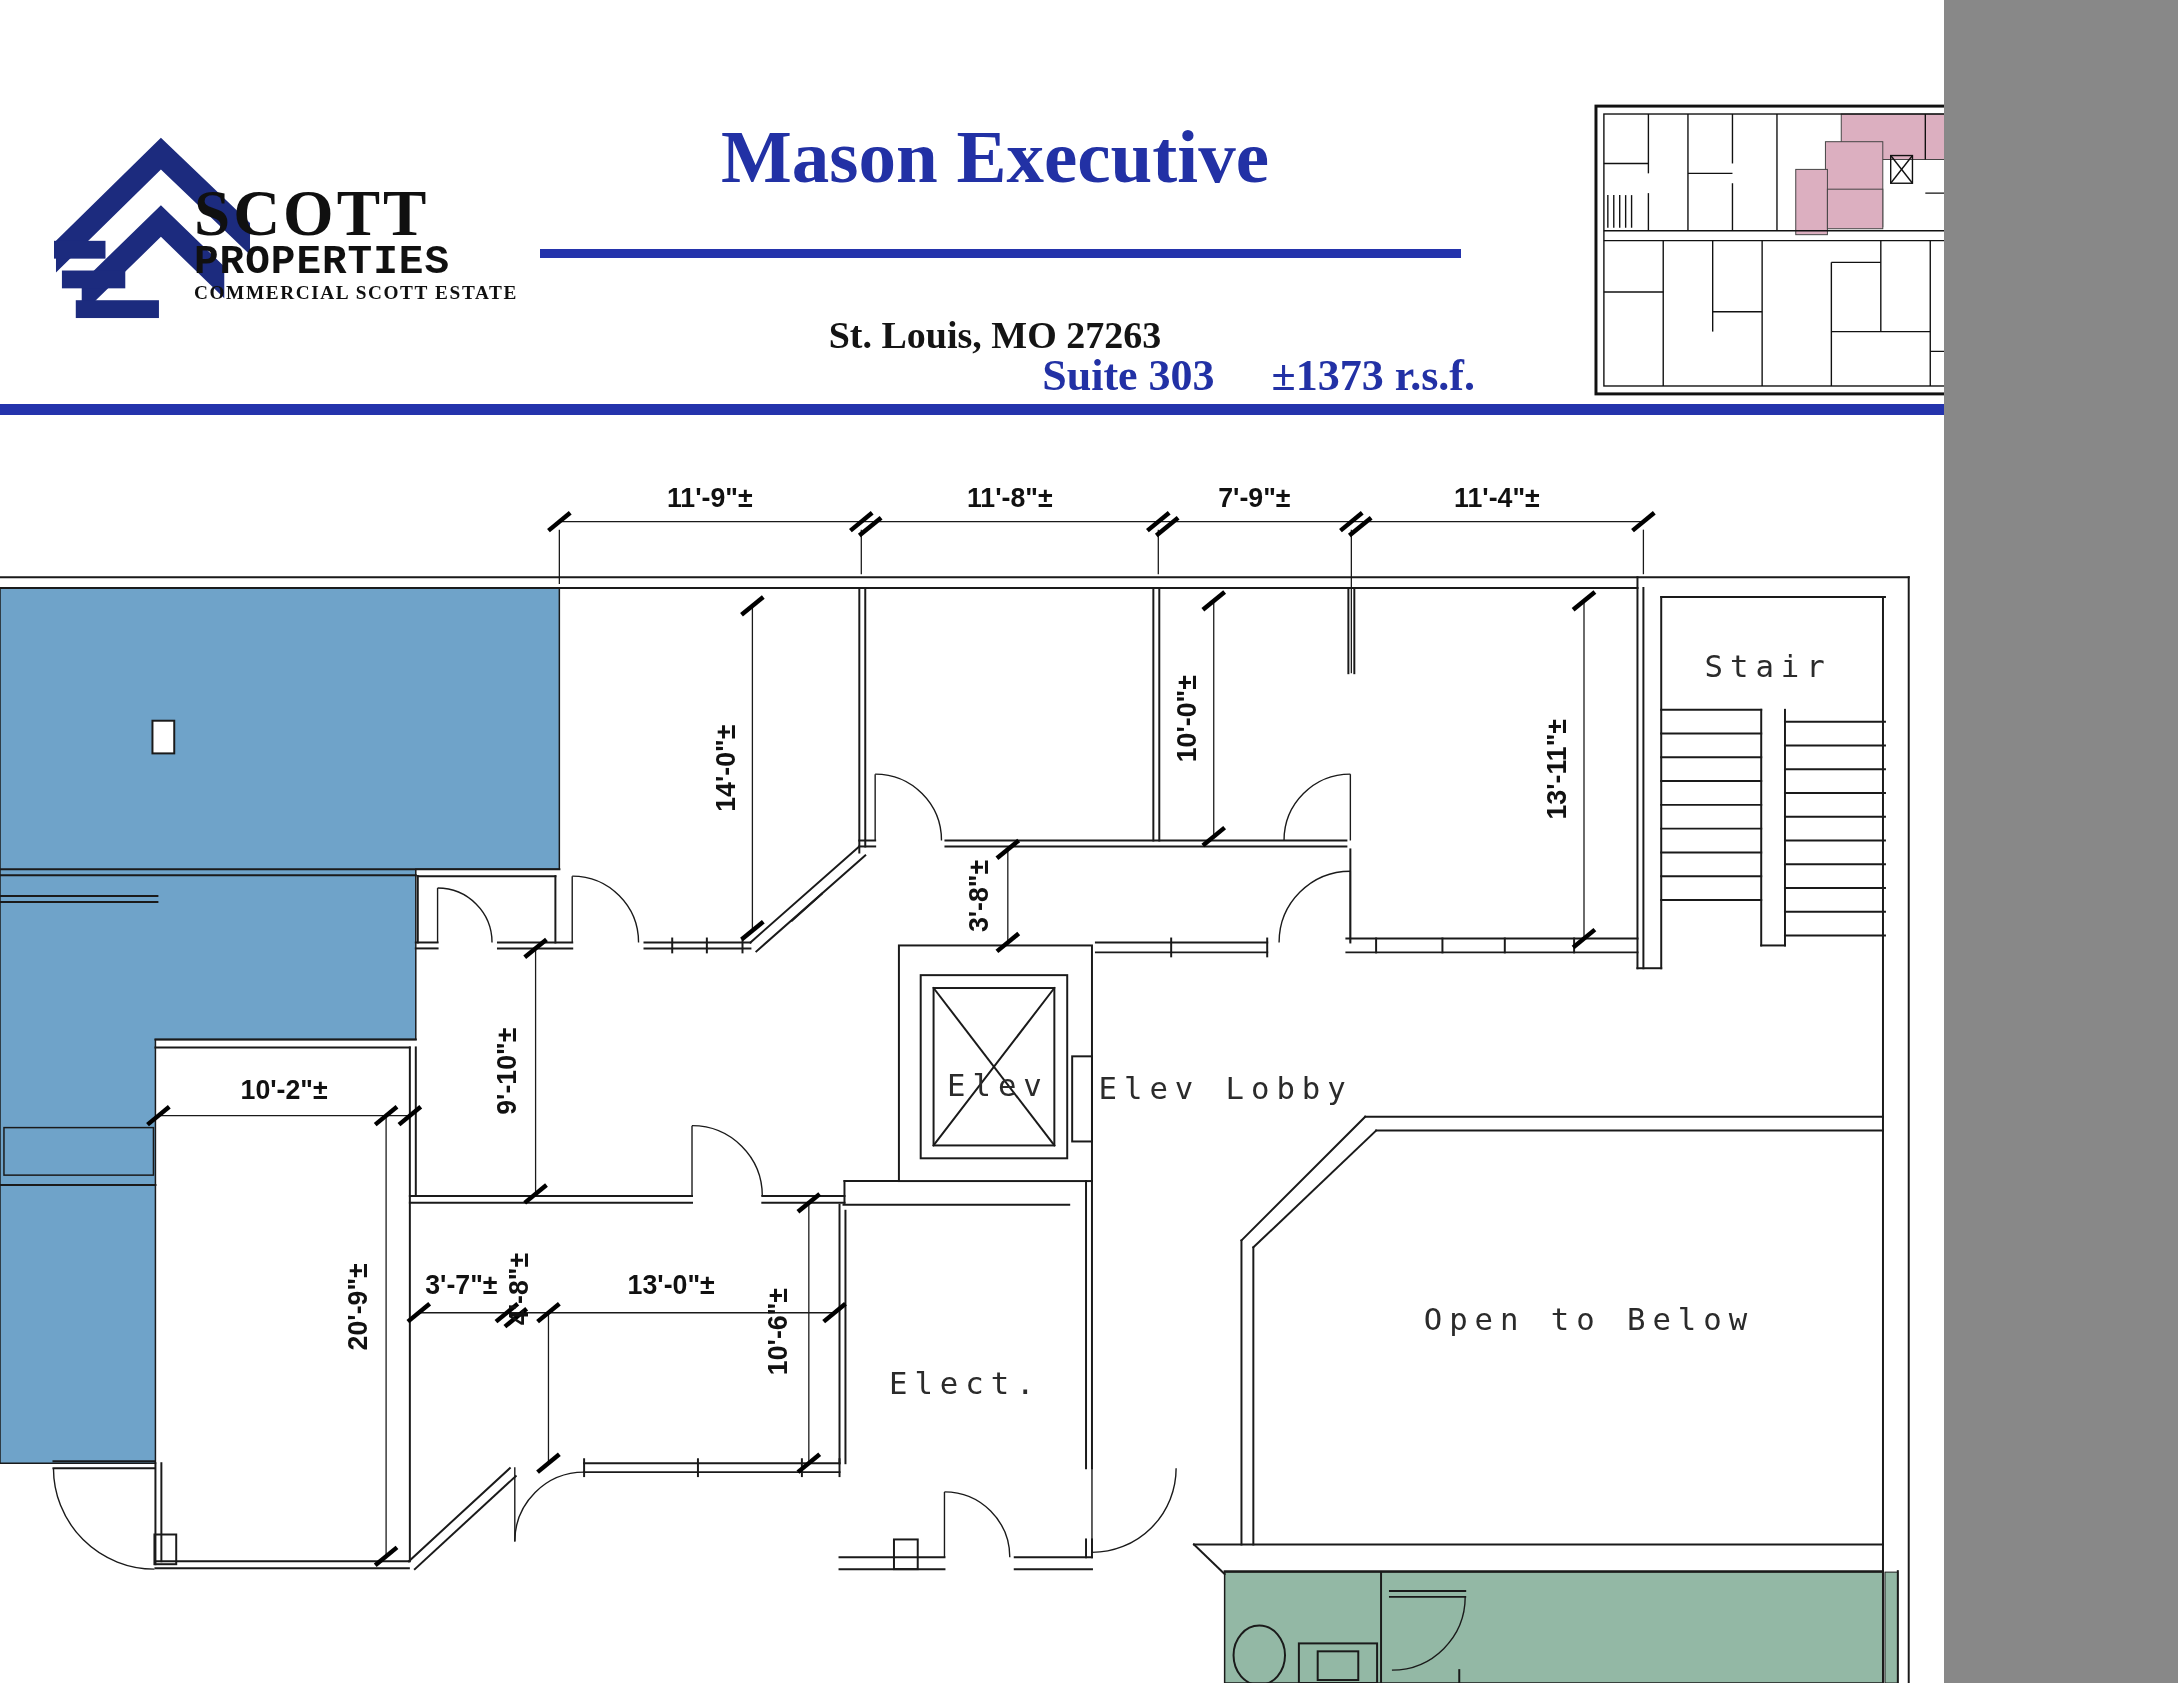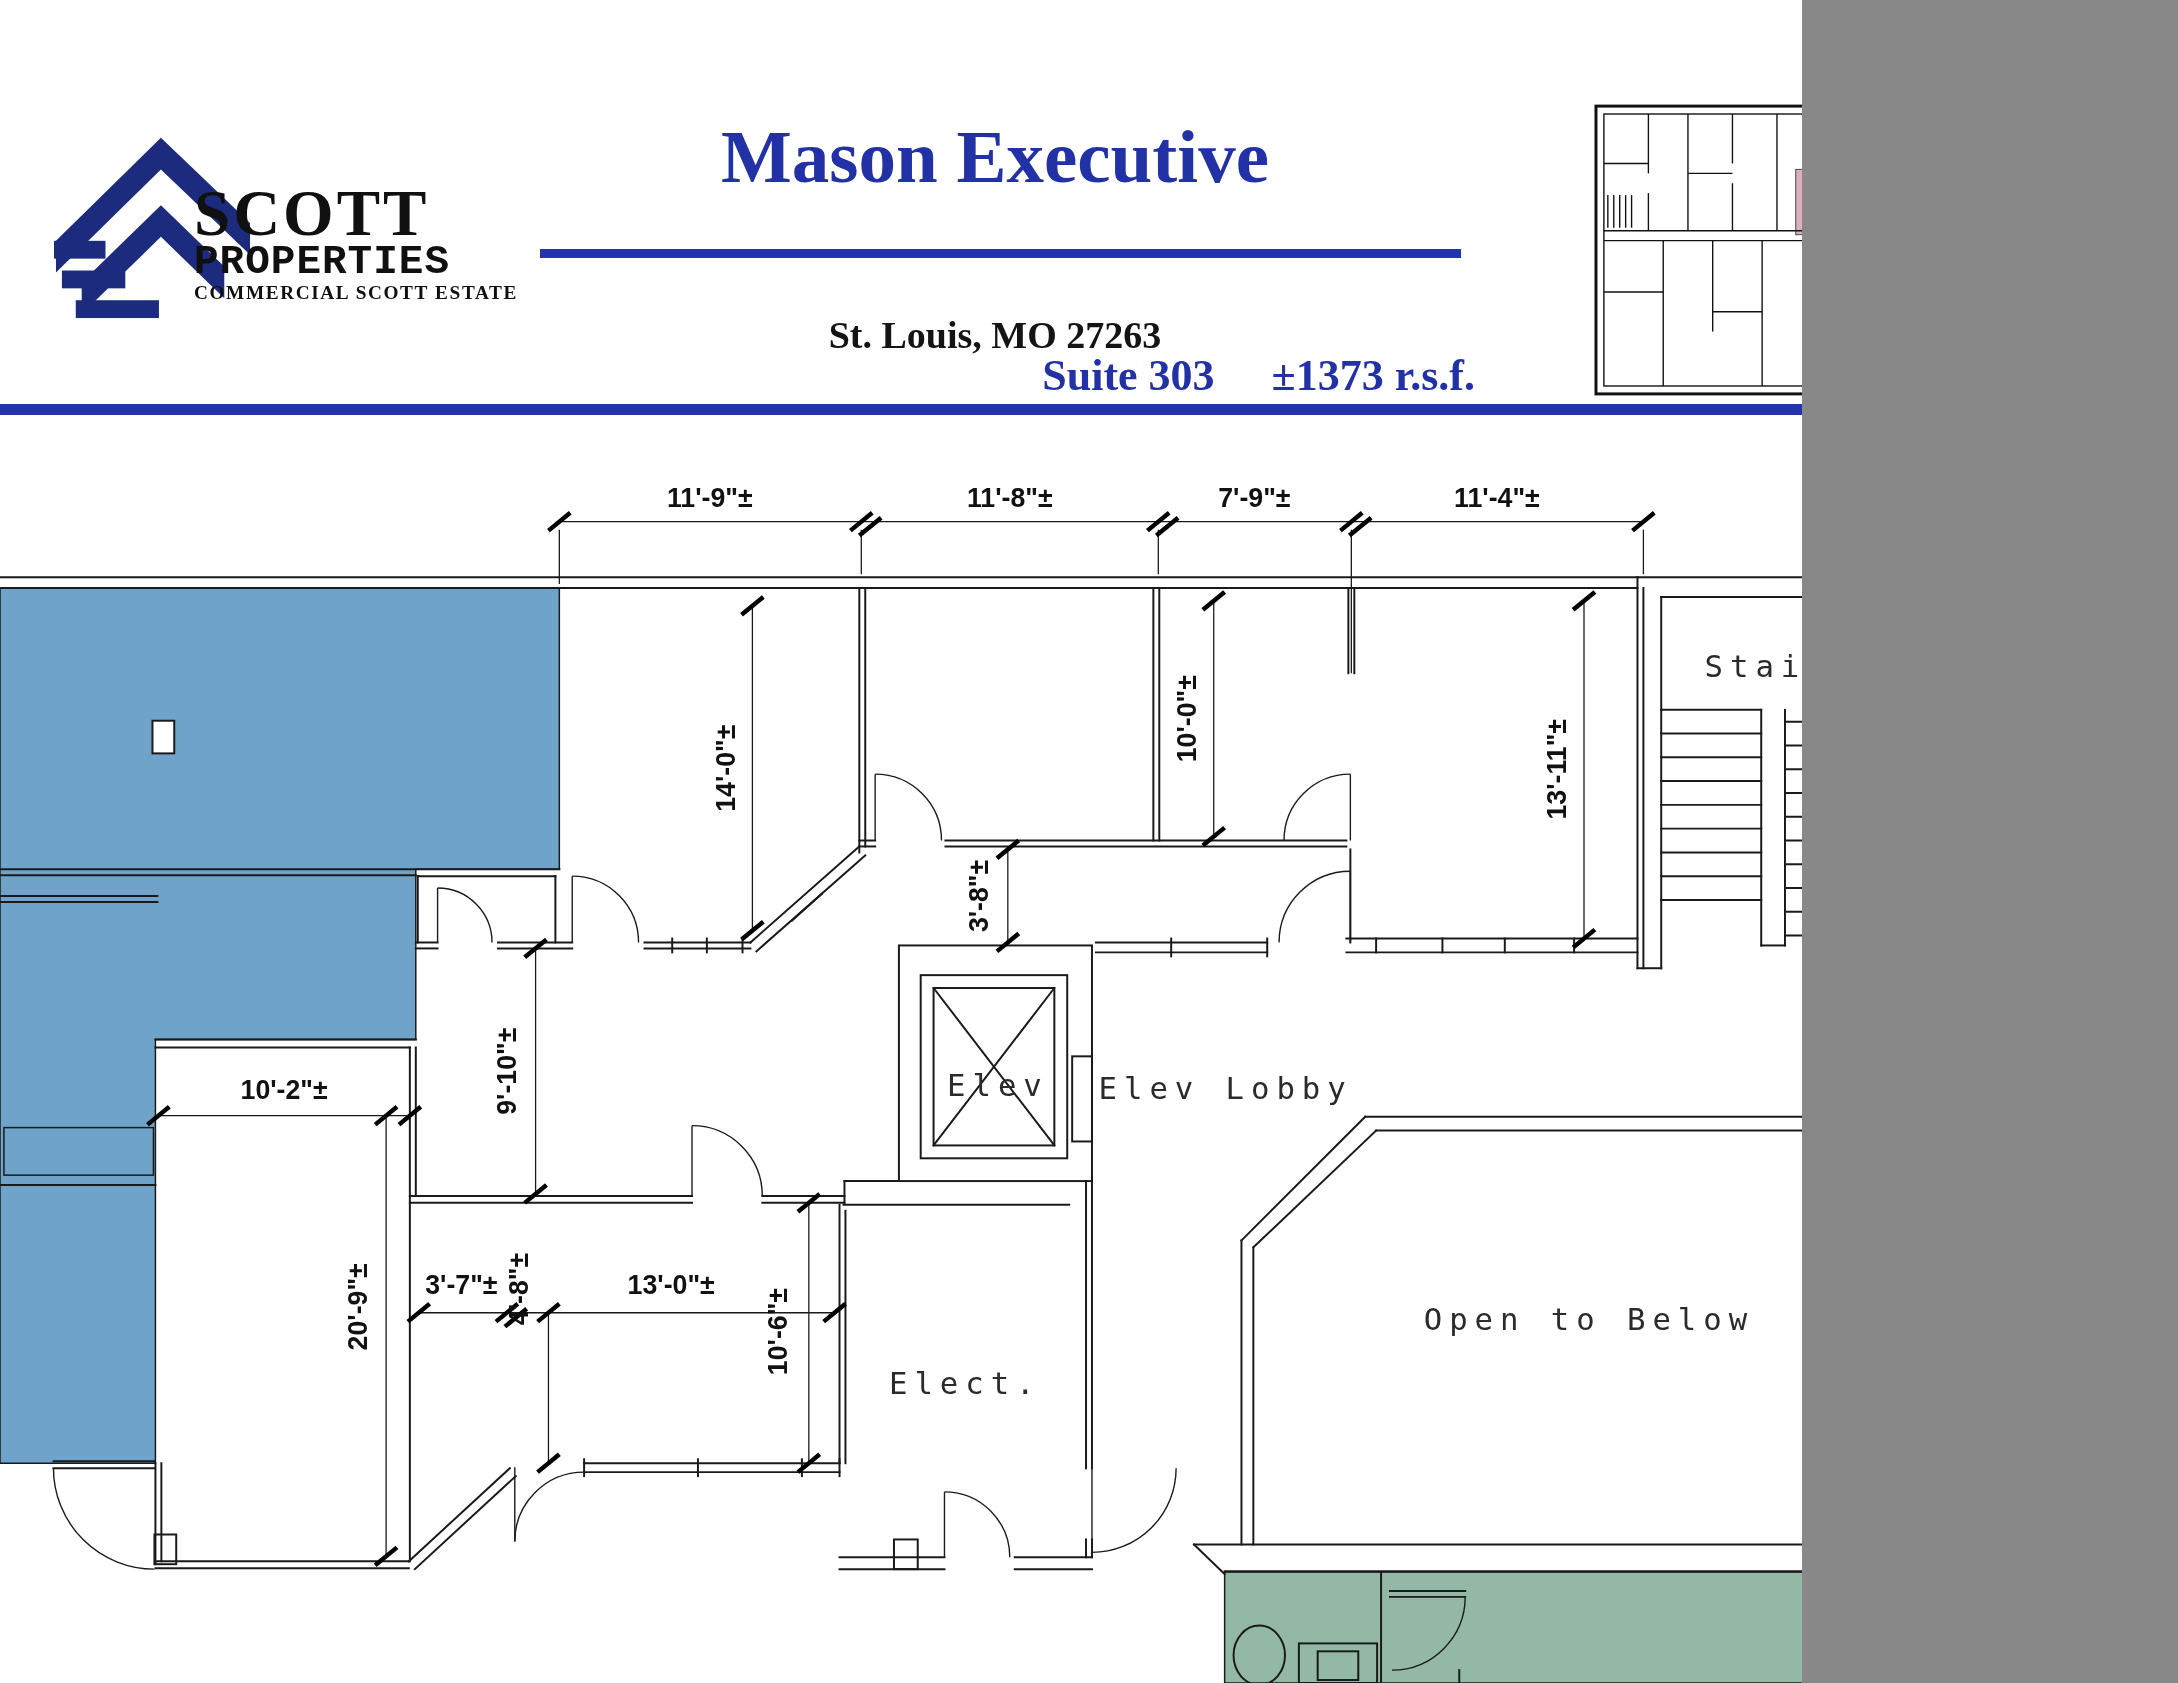--- a/index.html
+++ b/index.html
@@ -1,16 +1,16 @@
 <!DOCTYPE html>
 <html><head>
 <meta charset="utf-8">
 <style>
   html,body{margin:0;padding:0;background:#888;}
-  .page{position:relative;width:1802px;height:1683px;background:#ffffff;overflow:hidden;
+  .page{position:relative;width:1944px;height:1683px;background:#ffffff;overflow:hidden;
         font-family:"Liberation Serif",serif;}
   .abs{position:absolute;}
   
   .logo-text{position:absolute;left:194px;top:184px;width:337px;}
   .logo-name{font-weight:bold;font-size:65px;letter-spacing:3px;color:#101010;line-height:59px;}
   .logo-sub{font-weight:bold;font-size:41px;letter-spacing:1px;color:#101010;line-height:38px;font-family:Liberation Mono, monospace;}
   .logo-tag{font-weight:bold;font-size:19.3px;letter-spacing:1.6px;color:#101010;line-height:24px;}
   .title-wrap{position:absolute;left:515px;top:117px;width:960px;text-align:center;}
   .bldg-title{font-weight:bold;font-size:75px;color:#2231A5;line-height:79px;}
   .title-rule{position:absolute;left:540px;top:249px;width:921px;height:9px;background:#2433AC;}

